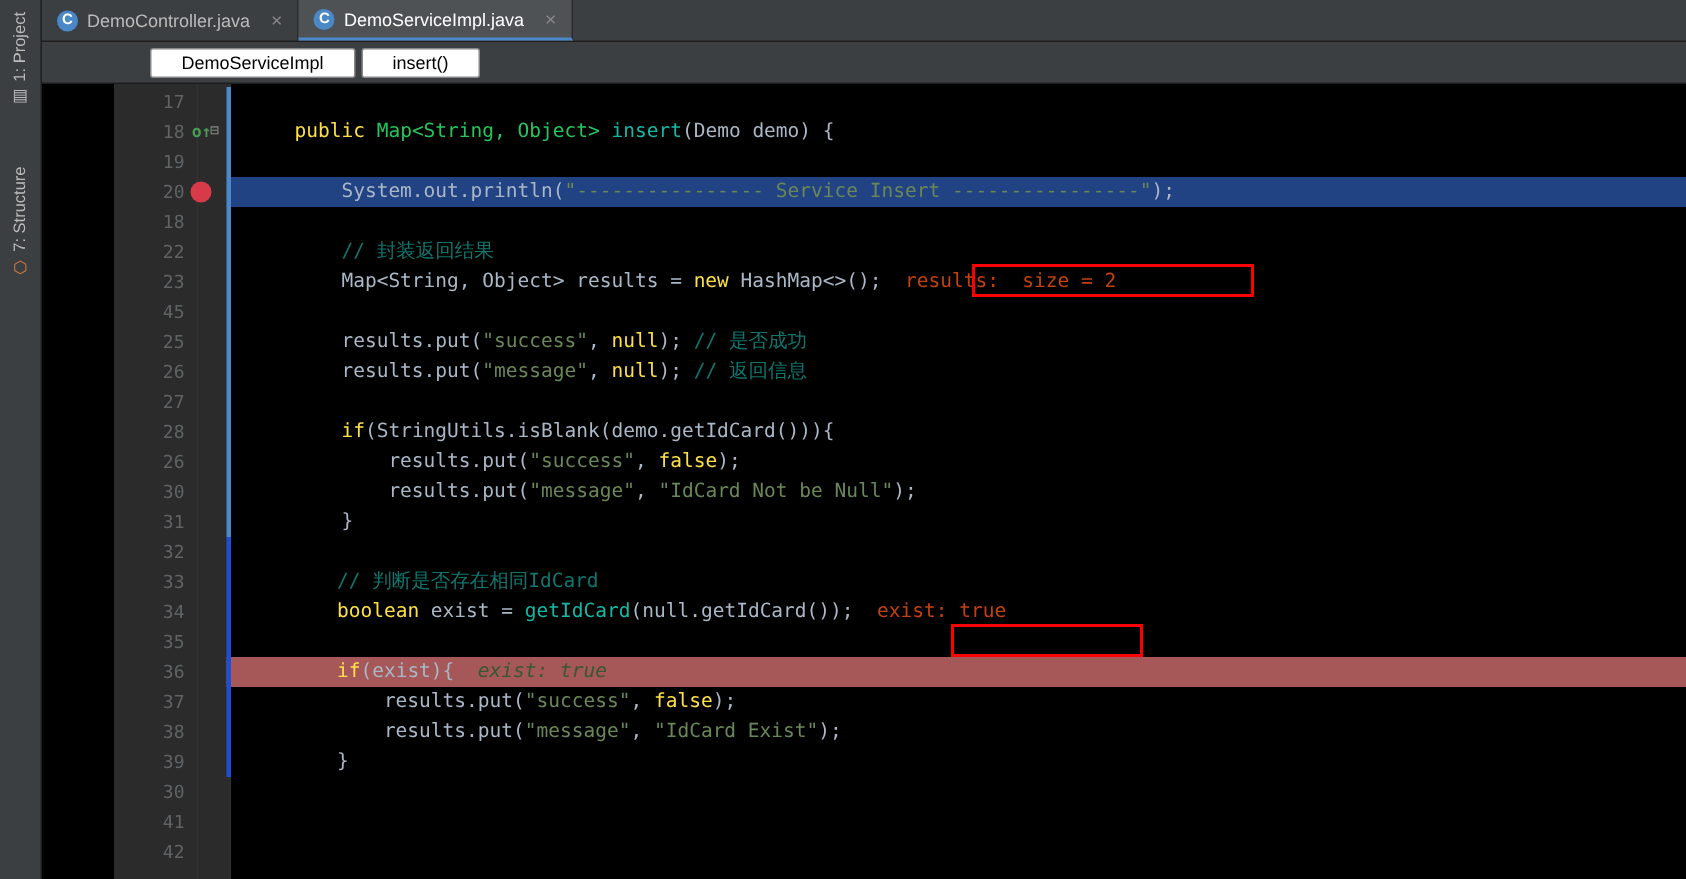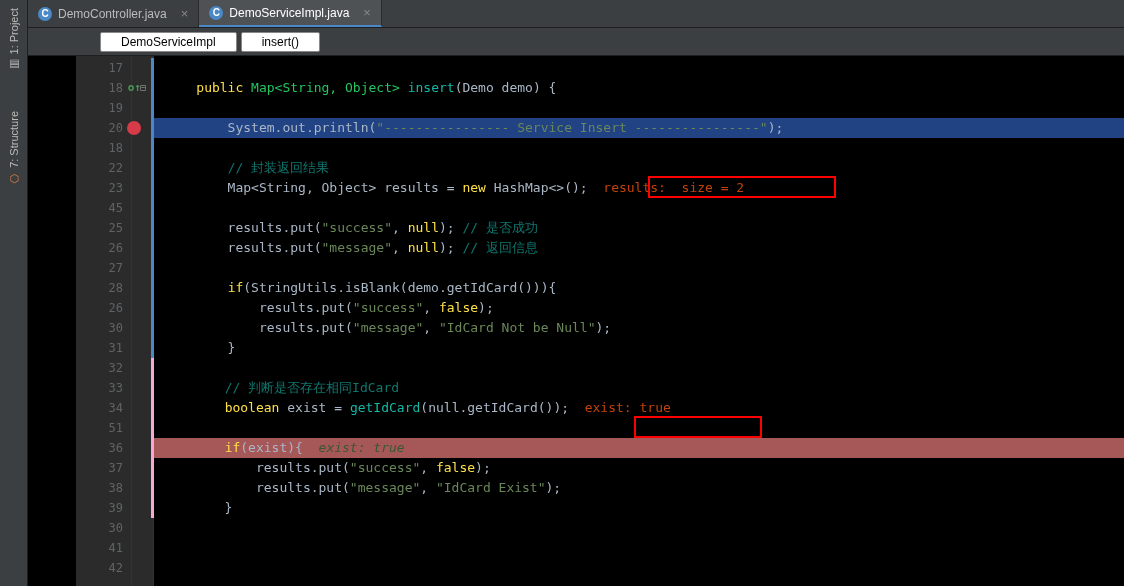--- a/index.html
+++ b/index.html
@@ -151,21 +151,21 @@
 }
 .code-line {
   height: 20px;
   padding-left: 8px;
   white-space: pre;
   position: relative;
 }
 .line-hl-blue { background: #214283; }
 .line-hl-red { background: #a65757; }
 .border-left-blue { border-left: 3px solid #4a88c7; margin-left: -3px; padding-left: 11px; }
-.border-left-green { border-left: 3px solid #f9a8d4; margin-left: -3px; }
+.border-left-green { border-left: 3px solid #1d4ed8; margin-left: -3px; }
 .kw { color: #fde047; }
 .str { color: #6a8759; }
 .cmt-cn { color: #0f766e; }
 .fn { color: #14b8a6; }
 .type { color: #22c55e; }
 .inline-hint { color: #c2410c; }
 .red-box {
   position: absolute;
   border: 2px solid #ff0000;
   pointer-events: none;
@@ -223,21 +223,21 @@
       <div class="gutter-line">25</div>
       <div class="gutter-line">26</div>
       <div class="gutter-line">27</div>
       <div class="gutter-line">28</div>
       <div class="gutter-line">26</div>
       <div class="gutter-line">30</div>
       <div class="gutter-line">31</div>
       <div class="gutter-line">32</div>
       <div class="gutter-line">33</div>
       <div class="gutter-line">34</div>
-      <div class="gutter-line">51</div>
+      <div class="gutter-line">35</div>
       <div class="gutter-line">36</div>
       <div class="gutter-line">37</div>
       <div class="gutter-line">38</div>
       <div class="gutter-line">39</div>
       <div class="gutter-line">30</div>
       <div class="gutter-line">41</div>
       <div class="gutter-line">42</div>
     </div>
     <div class="marks-col"></div>
     <div class="code">

